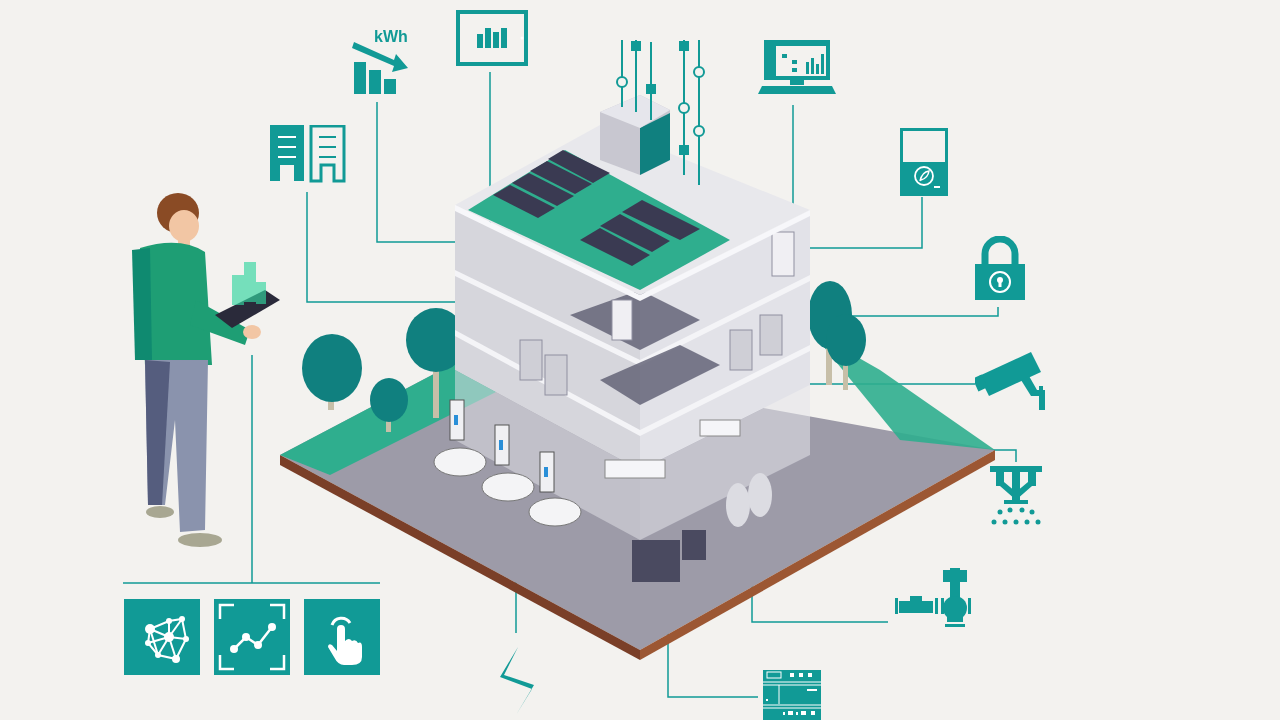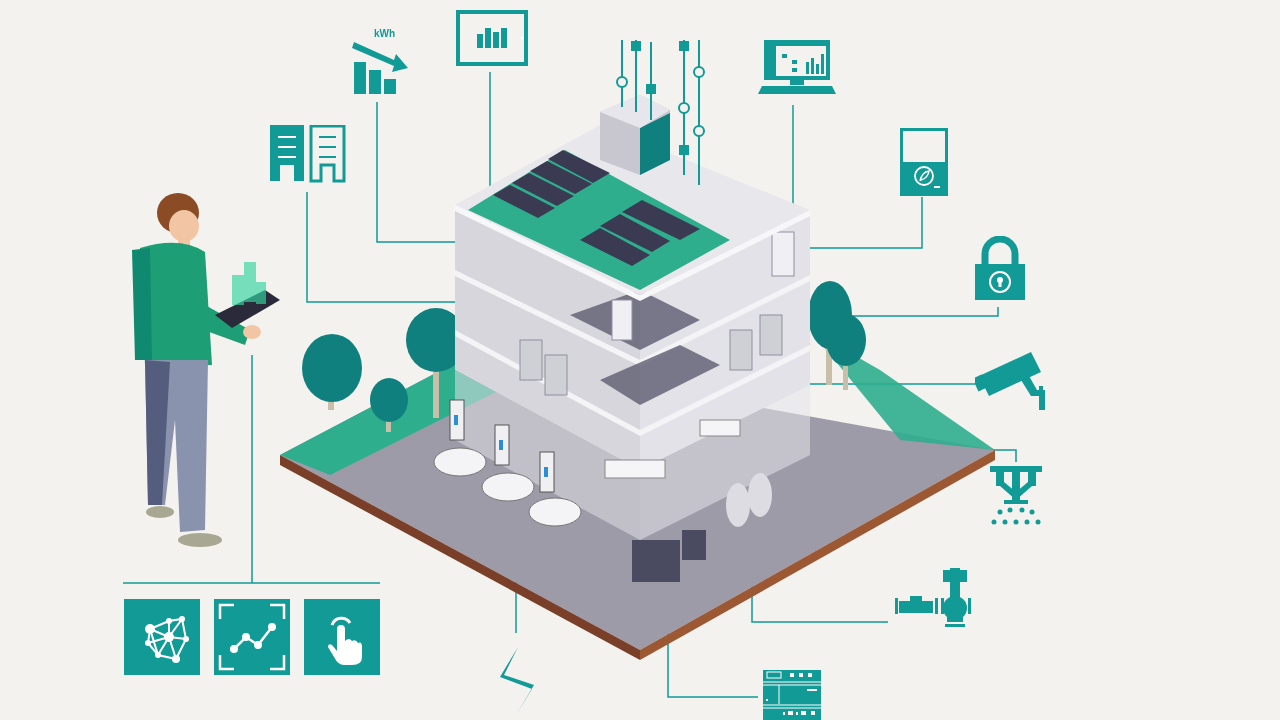--- a/index.html
+++ b/index.html
@@ -11,21 +11,21 @@
   }
   .abs { position: absolute; }
   svg { display: block; }
   .icon { position: absolute; }
   .tile {
     position: absolute; width: 76px; height: 76px;
     background: #119a96;
   }
   .kwh-label {
     position: absolute; left: 374px; top: 28px;
-    font-size: 10px; font-weight: bold; color: #119a96;
+    font-size: 16px; font-weight: bold; color: #119a96;
     font-family: "Liberation Sans", sans-serif;
   }
 </style>
 </head>
 <body>
 
 <svg class="abs" style="left:0;top:0" width="1280" height="720" viewBox="0 0 1280 720">
 
   <g stroke="#119a96" stroke-width="1.5" fill="none">
 

